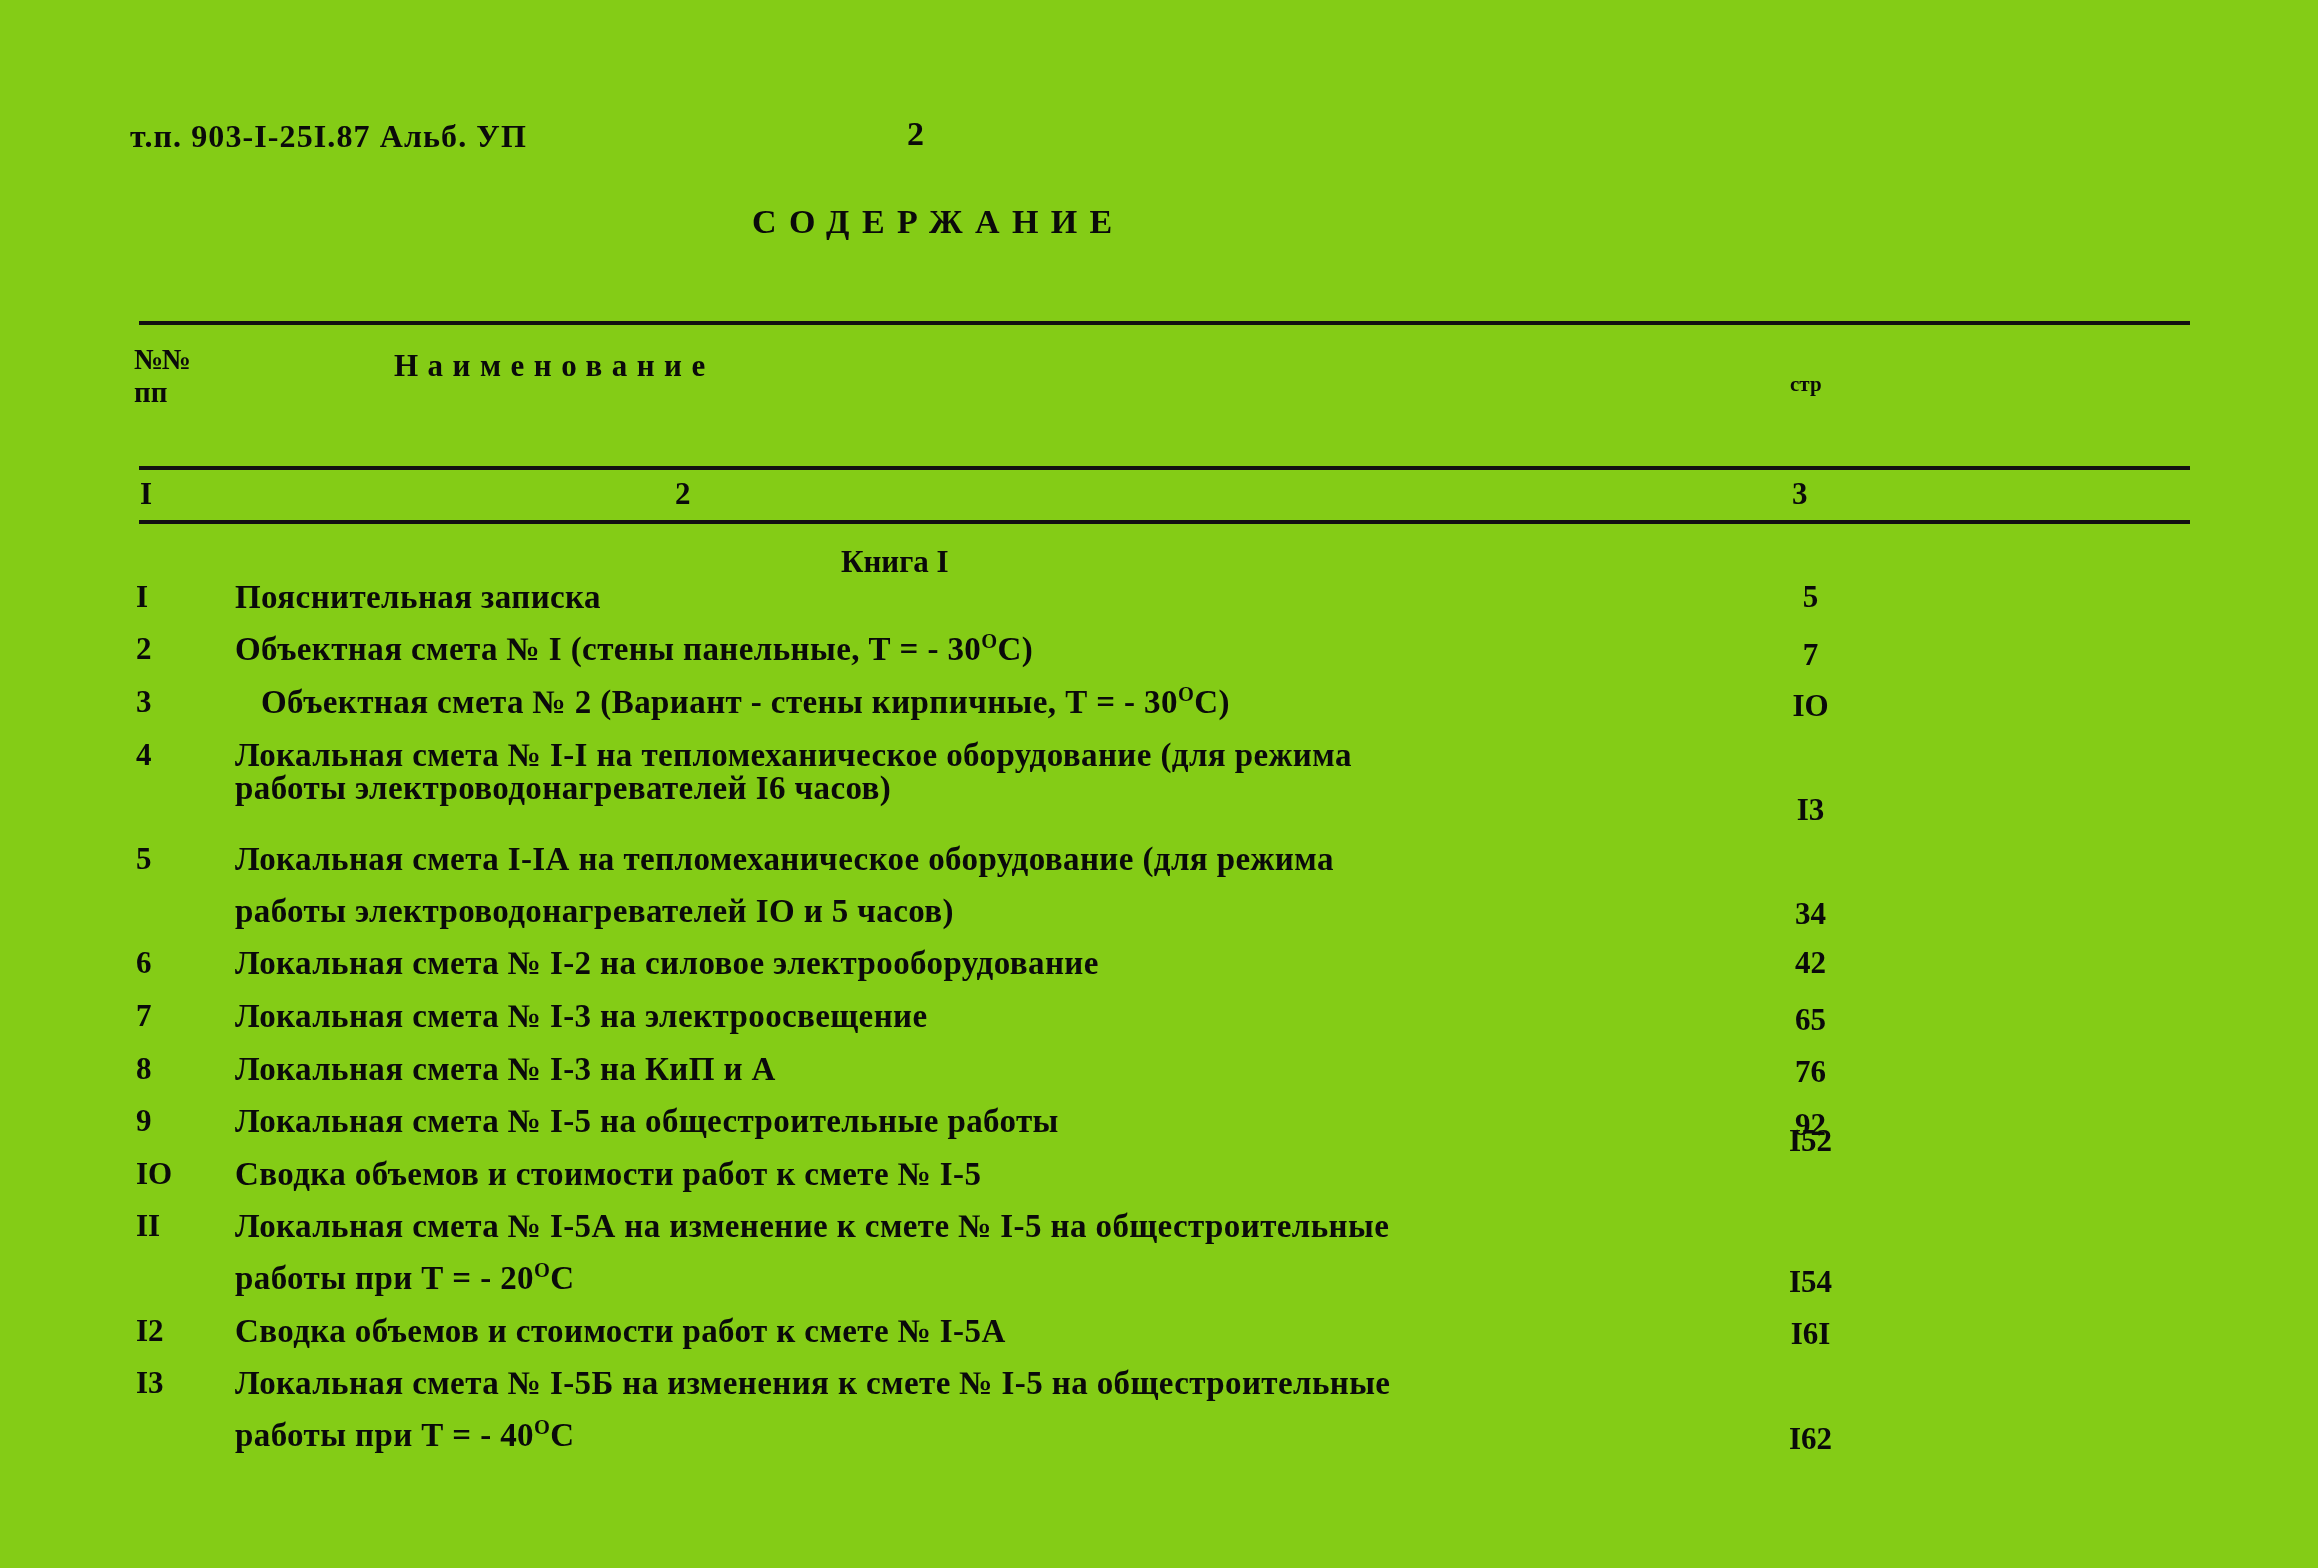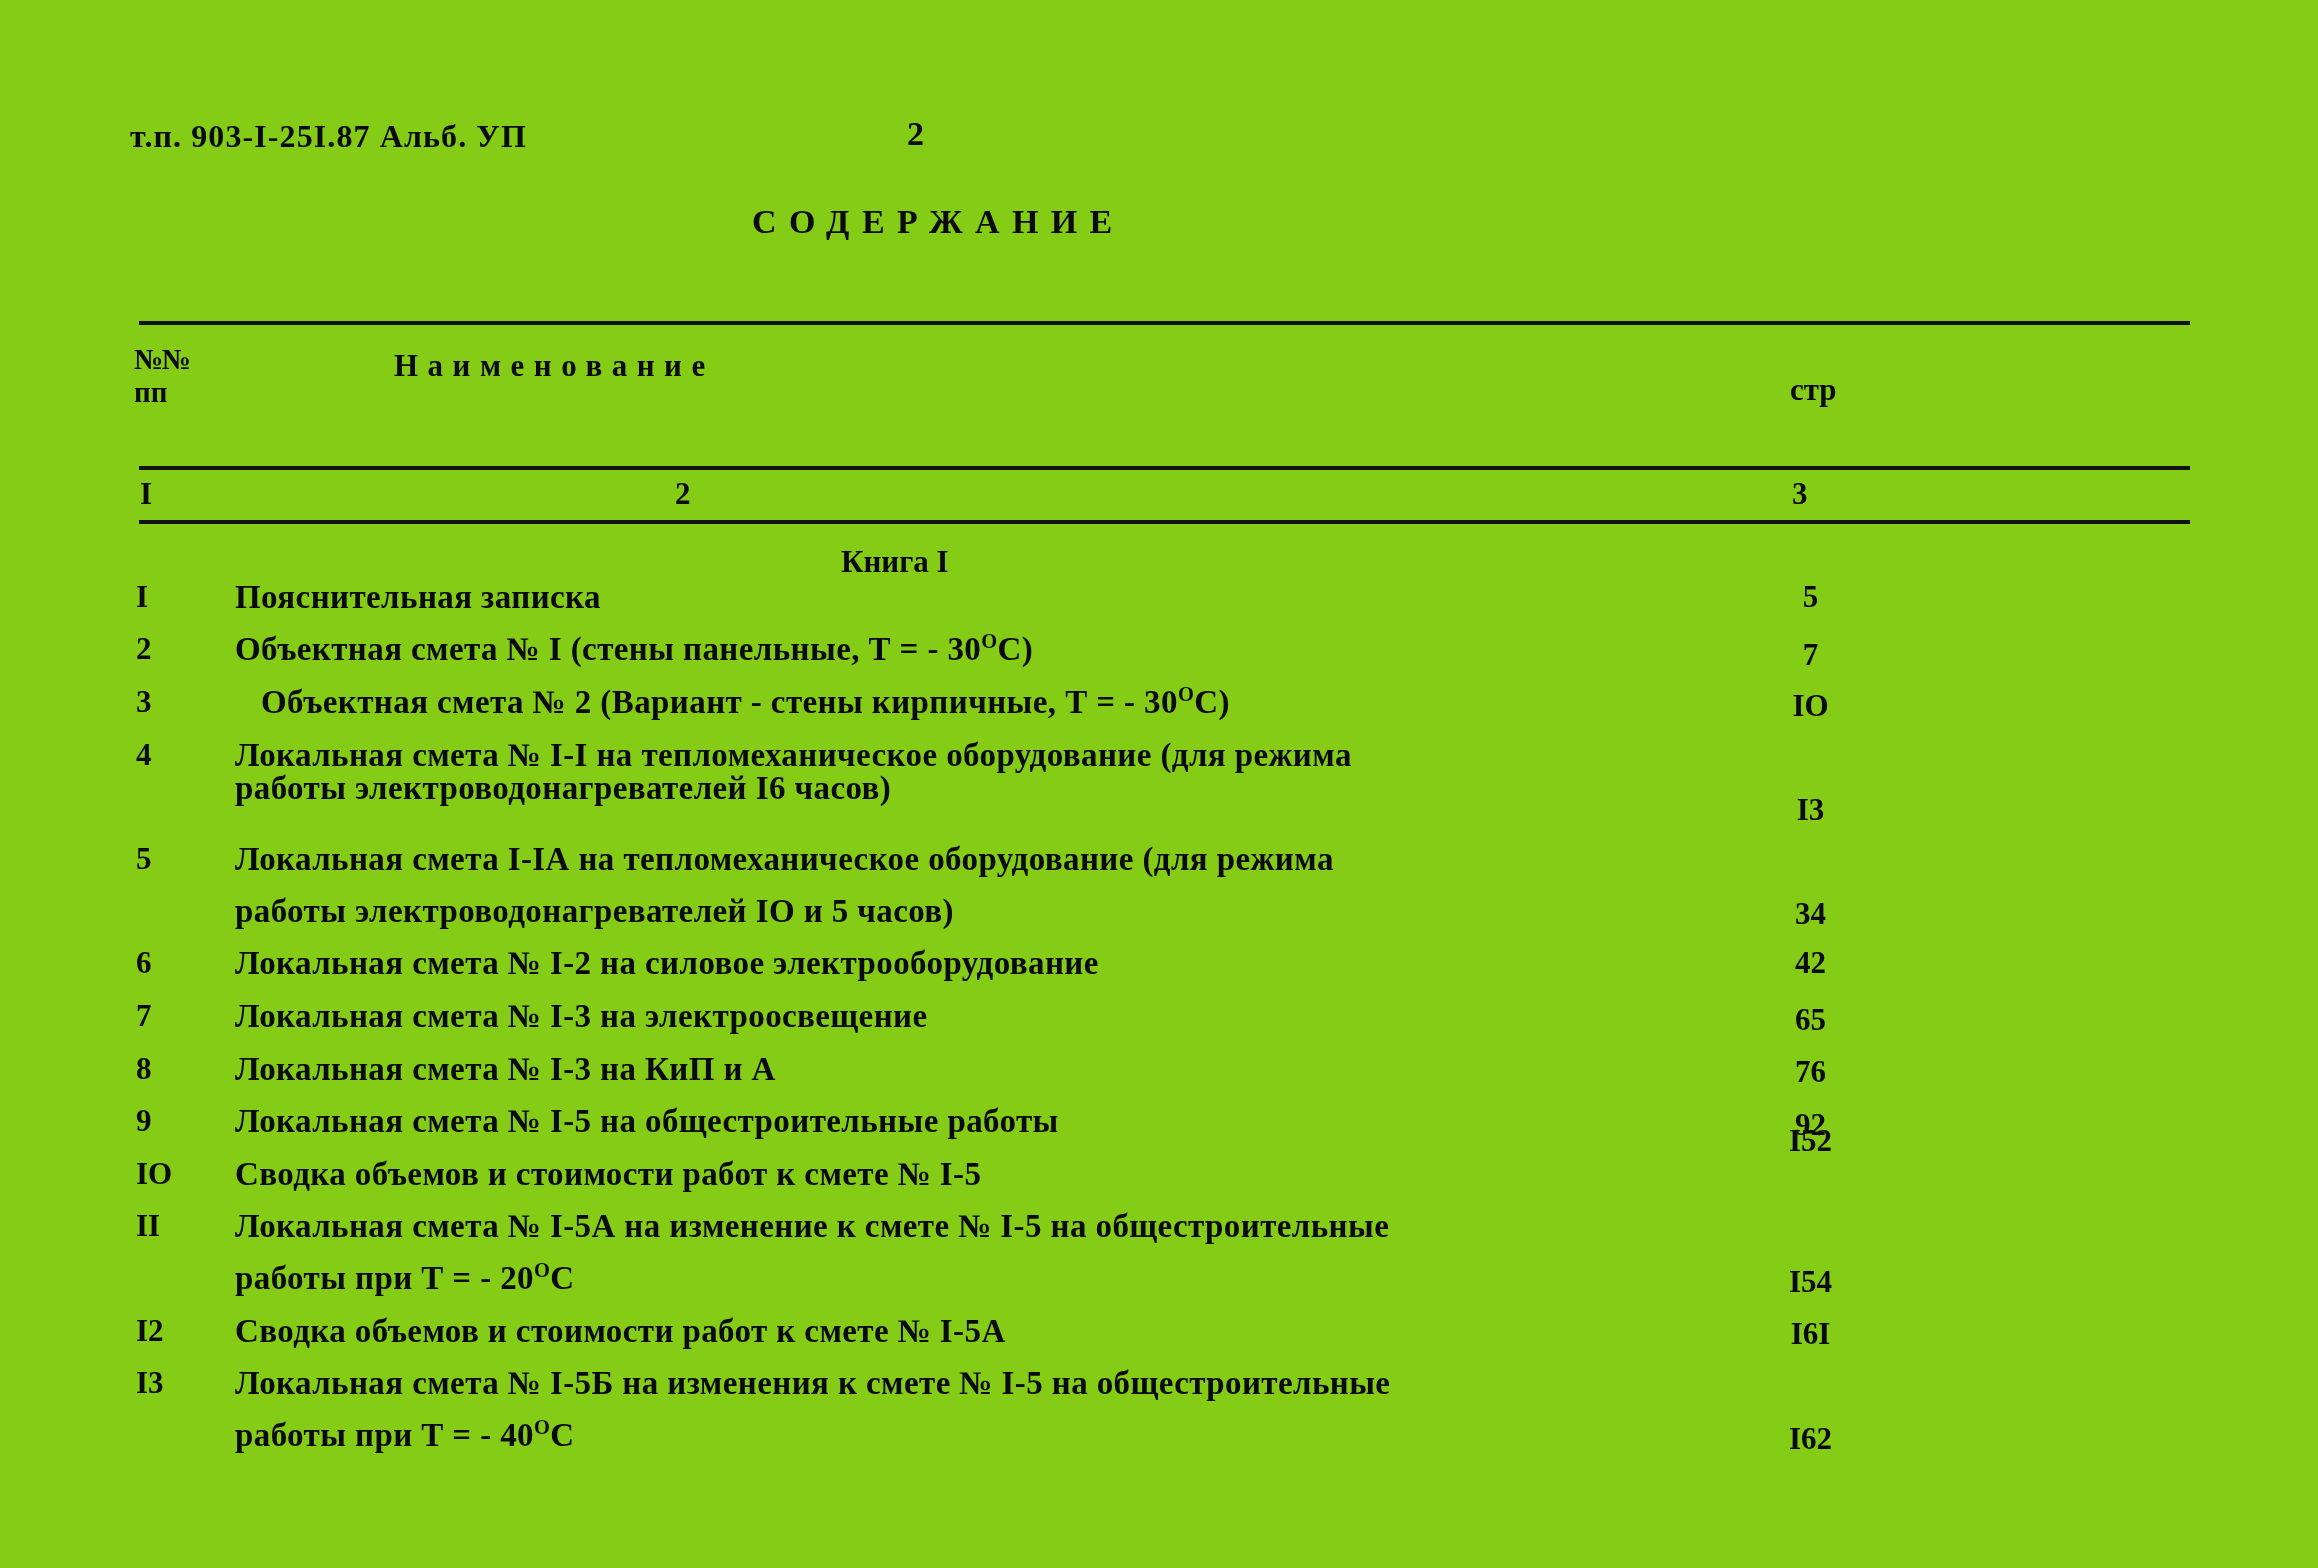--- a/index.html
+++ b/index.html
@@ -84,21 +84,21 @@
     top: 348px;
     font-size: 31px;
     font-weight: 700;
     letter-spacing: 9.5px;
     white-space: nowrap;
   }
   .th-page {
     position: absolute;
     left: 1790px;
     top: 372px;
-    font-size: 31px;
+    font-size: 21px;
     font-weight: 700;
   }
 
   
   .colnum {
     position: absolute;
     top: 476px;
     font-size: 31px;
     font-weight: 600;
   }

